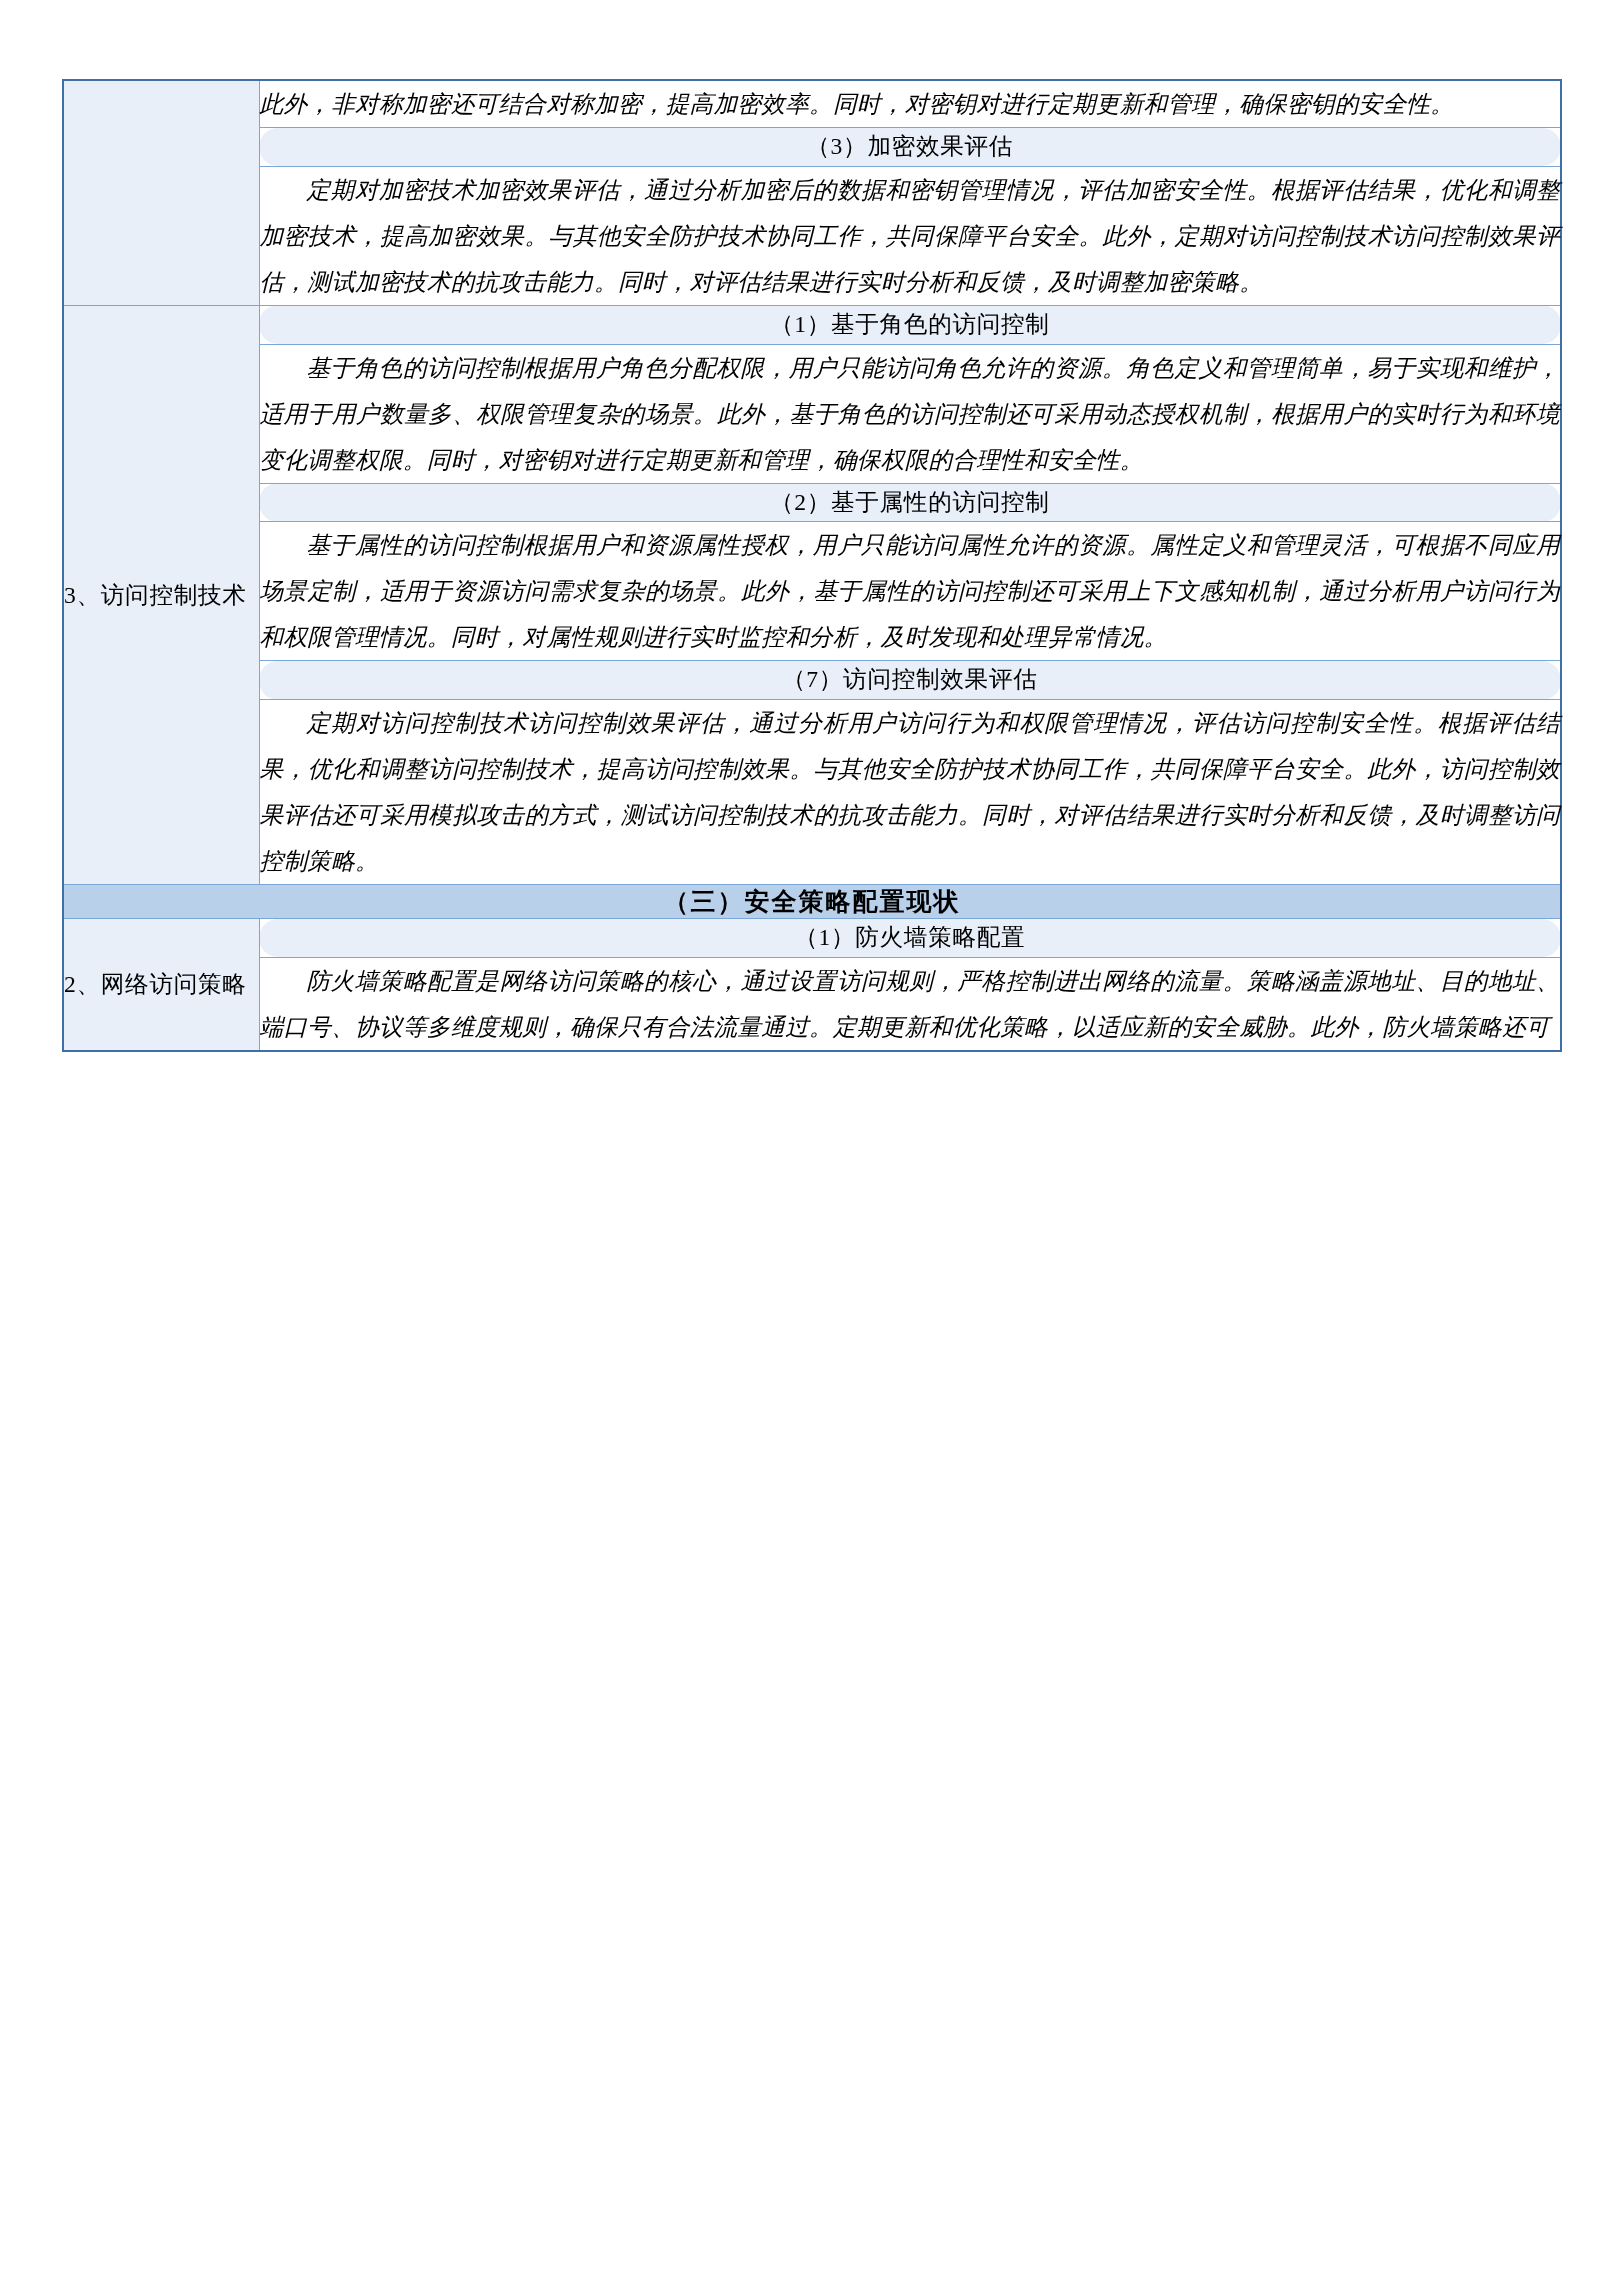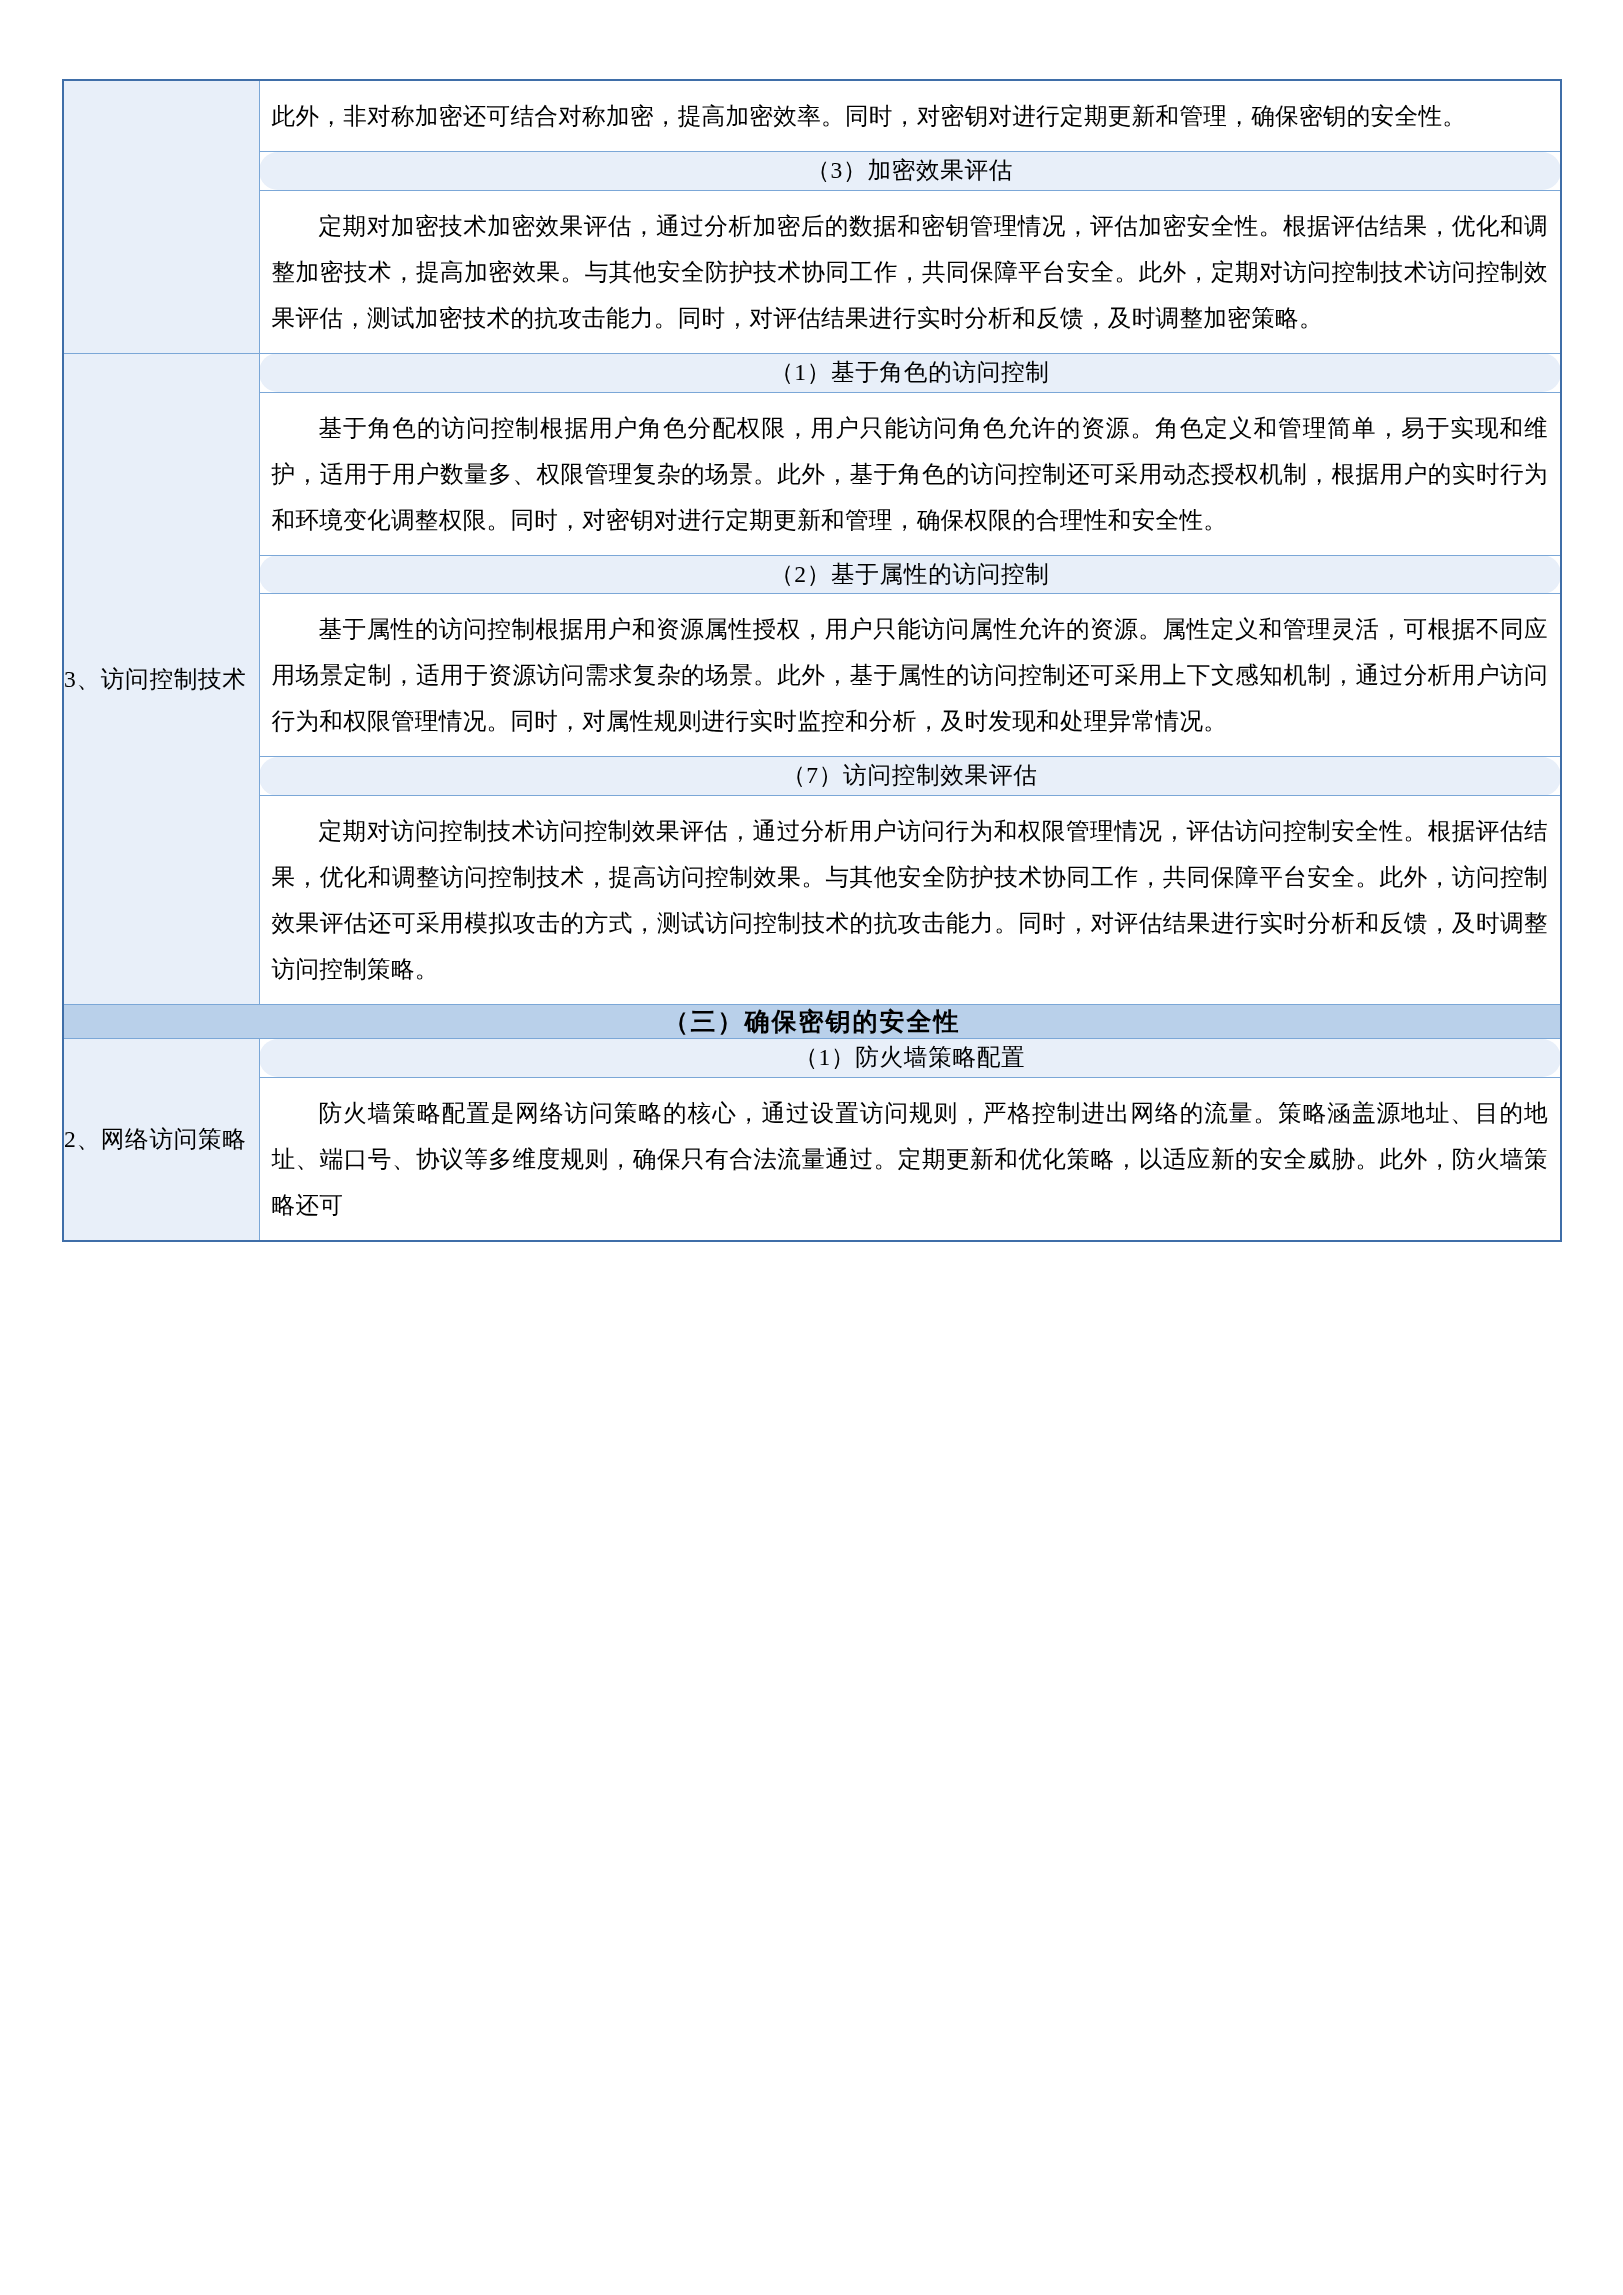--- a/index.html
+++ b/index.html
@@ -53,22 +53,23 @@
   .para-cell {
     background: #ffffff;
     font-size: 23.6px;
     line-height: 1.95;
     padding: 14.4px 19.6px 17px 19.6px;
     text-align: justify;
     text-justify: inter-ideograph;
     letter-spacing: 0.3px;
   }
   .para-cell p {
-    margin: 12px;
+    margin: 0;
     text-indent: 47px;
+    font-style: italic;
   }
   .section-banner {
     background: #b9d0ea;
     text-align: center;
     font-size: 25px;
     font-weight: bold;
     padding: 14.4px 6.5px;
     letter-spacing: 2px;
   }
 </style>
@@ -118,21 +119,21 @@
       <tr>
         <td class="subhead-cell">（7）访问控制效果评估</td>
       </tr>
       <tr>
         <td class="para-cell">
           <p>定期对访问控制技术访问控制效果评估，通过分析用户访问行为和权限管理情况，评估访问控制安全性。根据评估结果，优化和调整访问控制技术，提高访问控制效果。与其他安全防护技术协同工作，共同保障平台安全。此外，访问控制效果评估还可采用模拟攻击的方式，测试访问控制技术的抗攻击能力。同时，对评估结果进行实时分析和反馈，及时调整访问控制策略。</p>
         </td>
       </tr>
 
       <tr>
-        <td class="section-banner" colspan="2">（三）确保密钥的安全性</td>
+        <td class="section-banner" colspan="2">（三）安全策略配置现状</td>
       </tr>
 
       <tr>
         <td class="label-cell" rowspan="2">2、网络访问策略</td>
         <td class="subhead-cell">（1）防火墙策略配置</td>
       </tr>
       <tr>
         <td class="para-cell">
           <p>防火墙策略配置是网络访问策略的核心，通过设置访问规则，严格控制进出网络的流量。策略涵盖源地址、目的地址、端口号、协议等多维度规则，确保只有合法流量通过。定期更新和优化策略，以适应新的安全威胁。此外，防火墙策略还可</p>
         </td>

